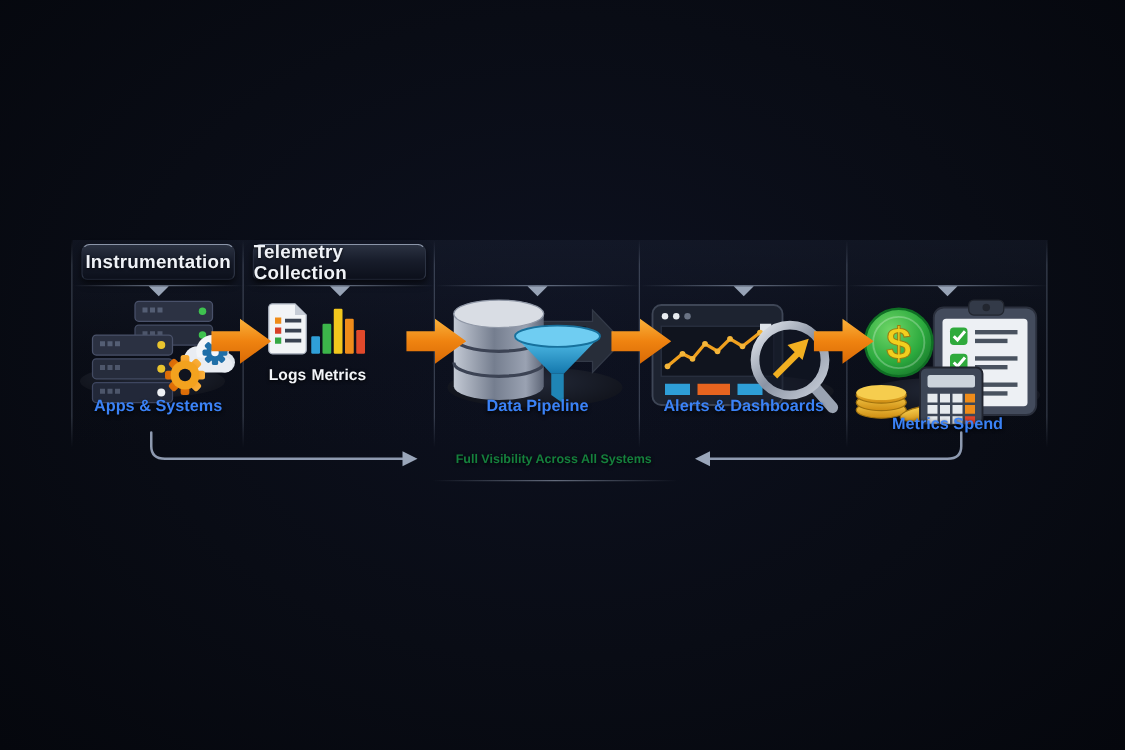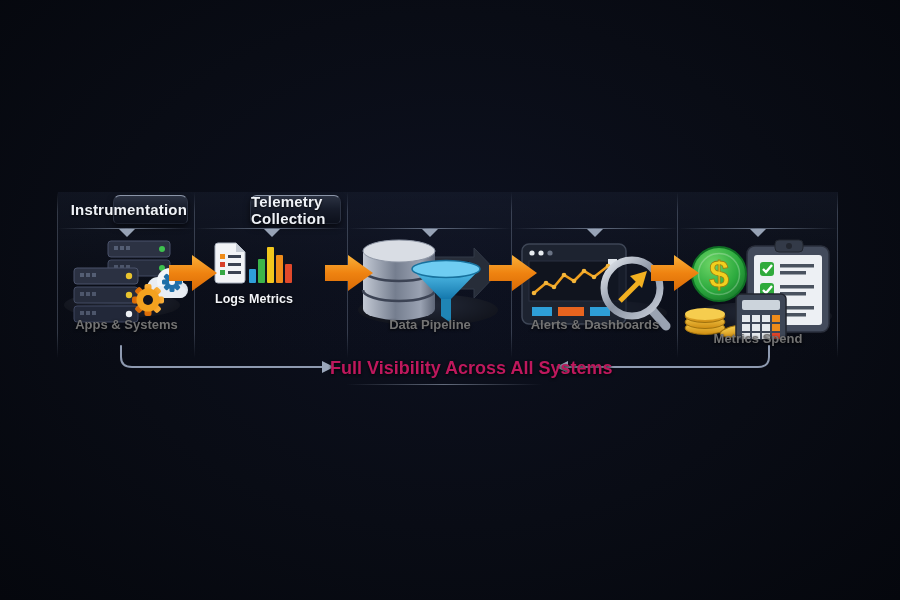--- a/index.html
+++ b/index.html
@@ -20,52 +20,51 @@
     background:linear-gradient(180deg, rgba(150,165,190,0) 0%, rgba(150,165,190,0.30) 12%, rgba(150,165,190,0.30) 85%, rgba(150,165,190,0) 100%);
   }
   .stage{position:absolute;top:190px;height:172px;}
   .hdr{
     position:absolute;left:7px;right:7px;top:5px;height:27px;
     background:linear-gradient(180deg,#2b3242 0%, #171c2a 48%, #0c101b 100%);
     border-top:1px solid #8b95a8;
     border-left:1px solid #2c3343;border-right:1px solid #2c3343;border-bottom:1px solid #1a1f2c;
     border-radius:7px 7px 5px 5px;
     box-shadow:0 3px 6px rgba(0,0,0,0.55);
-    display:flex;align-items:center;justify-content:flex-end;
+    display:flex;align-items:center;justify-content:center;
     color:#eff2f7;font-weight:bold;font-size:15px;letter-spacing:0.2px;
     text-shadow:0 1px 2px rgba(0,0,0,0.8);
-    margin-left:48px;
   }
   .hdr-line{
     position:absolute;left:0;right:0;top:38px;height:1px;
     background:linear-gradient(90deg, rgba(160,175,198,0) 0%, rgba(160,175,198,0.6) 50%, rgba(160,175,198,0) 100%);
   }
   .hdr-tri{
     position:absolute;top:39px;left:50%;margin-left:-8px;width:0;height:0;
     border-left:8px solid transparent;border-right:8px solid transparent;
     border-top:8px solid #97a3b6;
   }
   .platform{
     position:absolute;border-radius:50%;
     background:radial-gradient(ellipse at 50% 35%, #232938 0%, #13161f 70%, #0d0f17 100%);
   }
   .caption{
     position:absolute;left:0;right:0;height:16px;line-height:16px;
-    text-align:center;color:#737373;font-weight:bold;font-size:13px;
+    text-align:center;color:#3b82f6;font-weight:bold;font-size:13px;
     text-shadow:0 1px 3px rgba(0,0,0,0.9);white-space:nowrap;
   }
   .tel-item{position:absolute;width:48px;top:52px;text-align:center;}
   .tel-item .tel-label{
     display:block;margin-top:4px;color:#f2f4f8;font-weight:bold;font-size:12.5px;
     text-shadow:0 1px 3px rgba(0,0,0,0.9);
   }
   .flow-arrow{position:absolute;top:252px;width:48px;height:42px;}
   .footer-text{
     position:absolute;top:358px;left:330px;width:226px;height:20px;line-height:20px;
-    text-align:center;color:#be185d;font-weight:bold;font-size:18px;white-space:nowrap;
+    text-align:center;color:#15803d;font-weight:bold;font-size:10px;white-space:nowrap;
     text-shadow:0 1px 3px rgba(0,0,0,0.9);
   }
   .footer-underline{
     position:absolute;top:384px;left:346px;width:196px;height:1px;
     background:linear-gradient(90deg, rgba(170,182,203,0) 0%, rgba(170,182,203,0.55) 50%, rgba(170,182,203,0) 100%);
   }
 </style>
 </head>
 <body>
 

